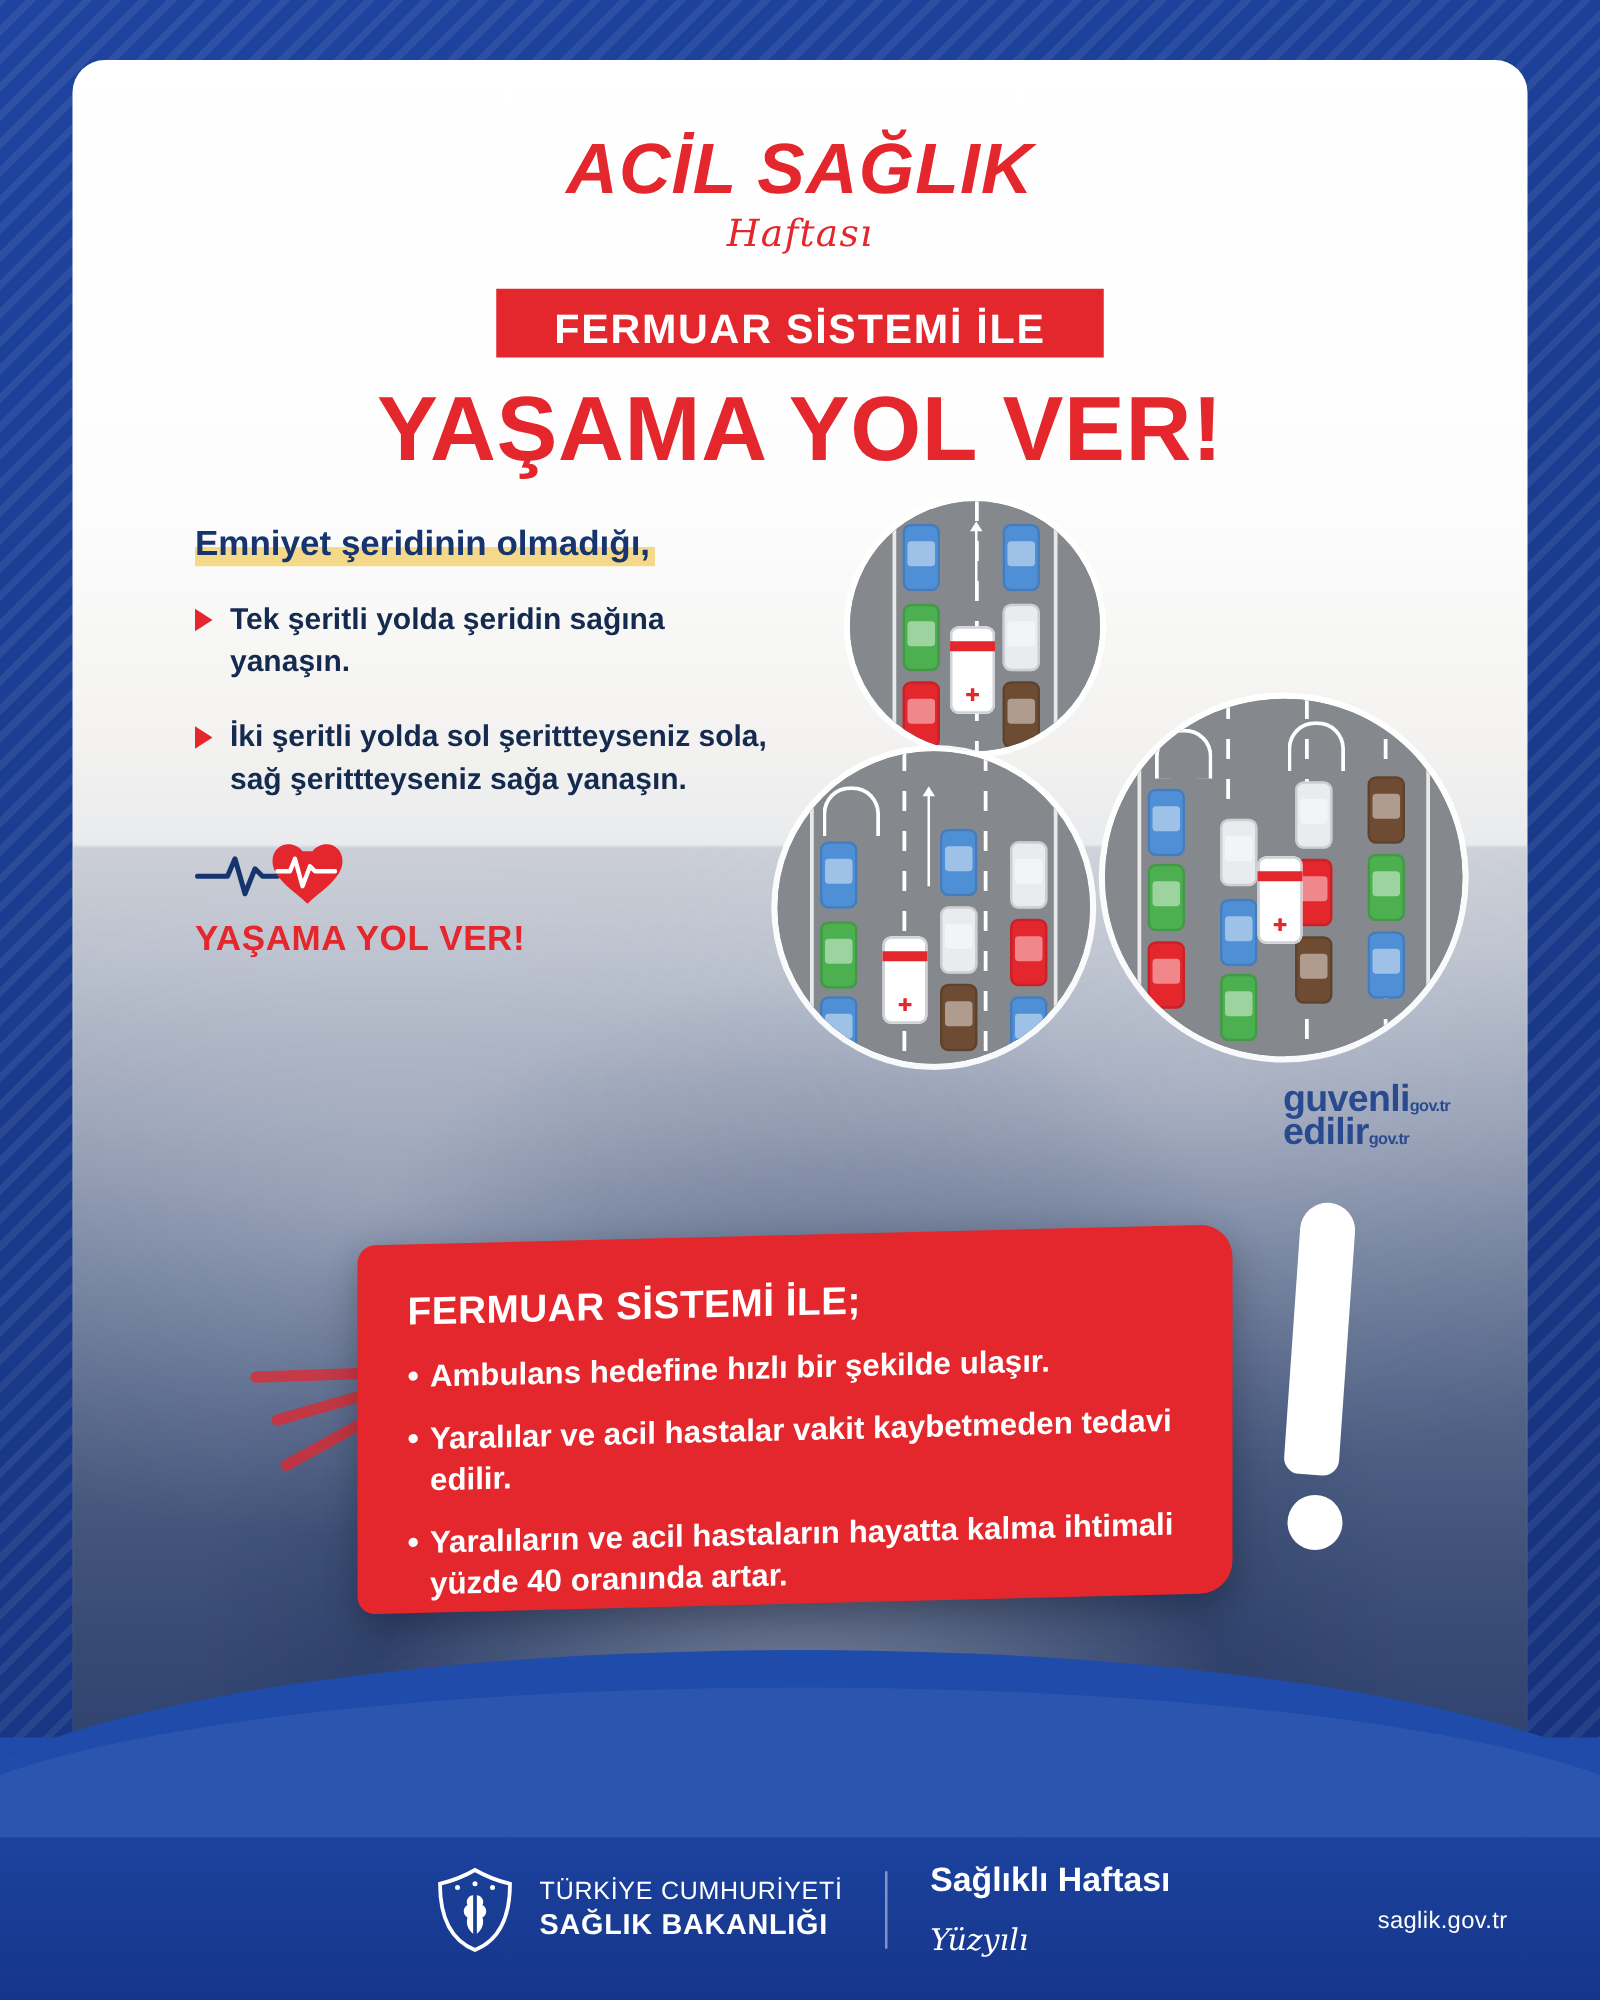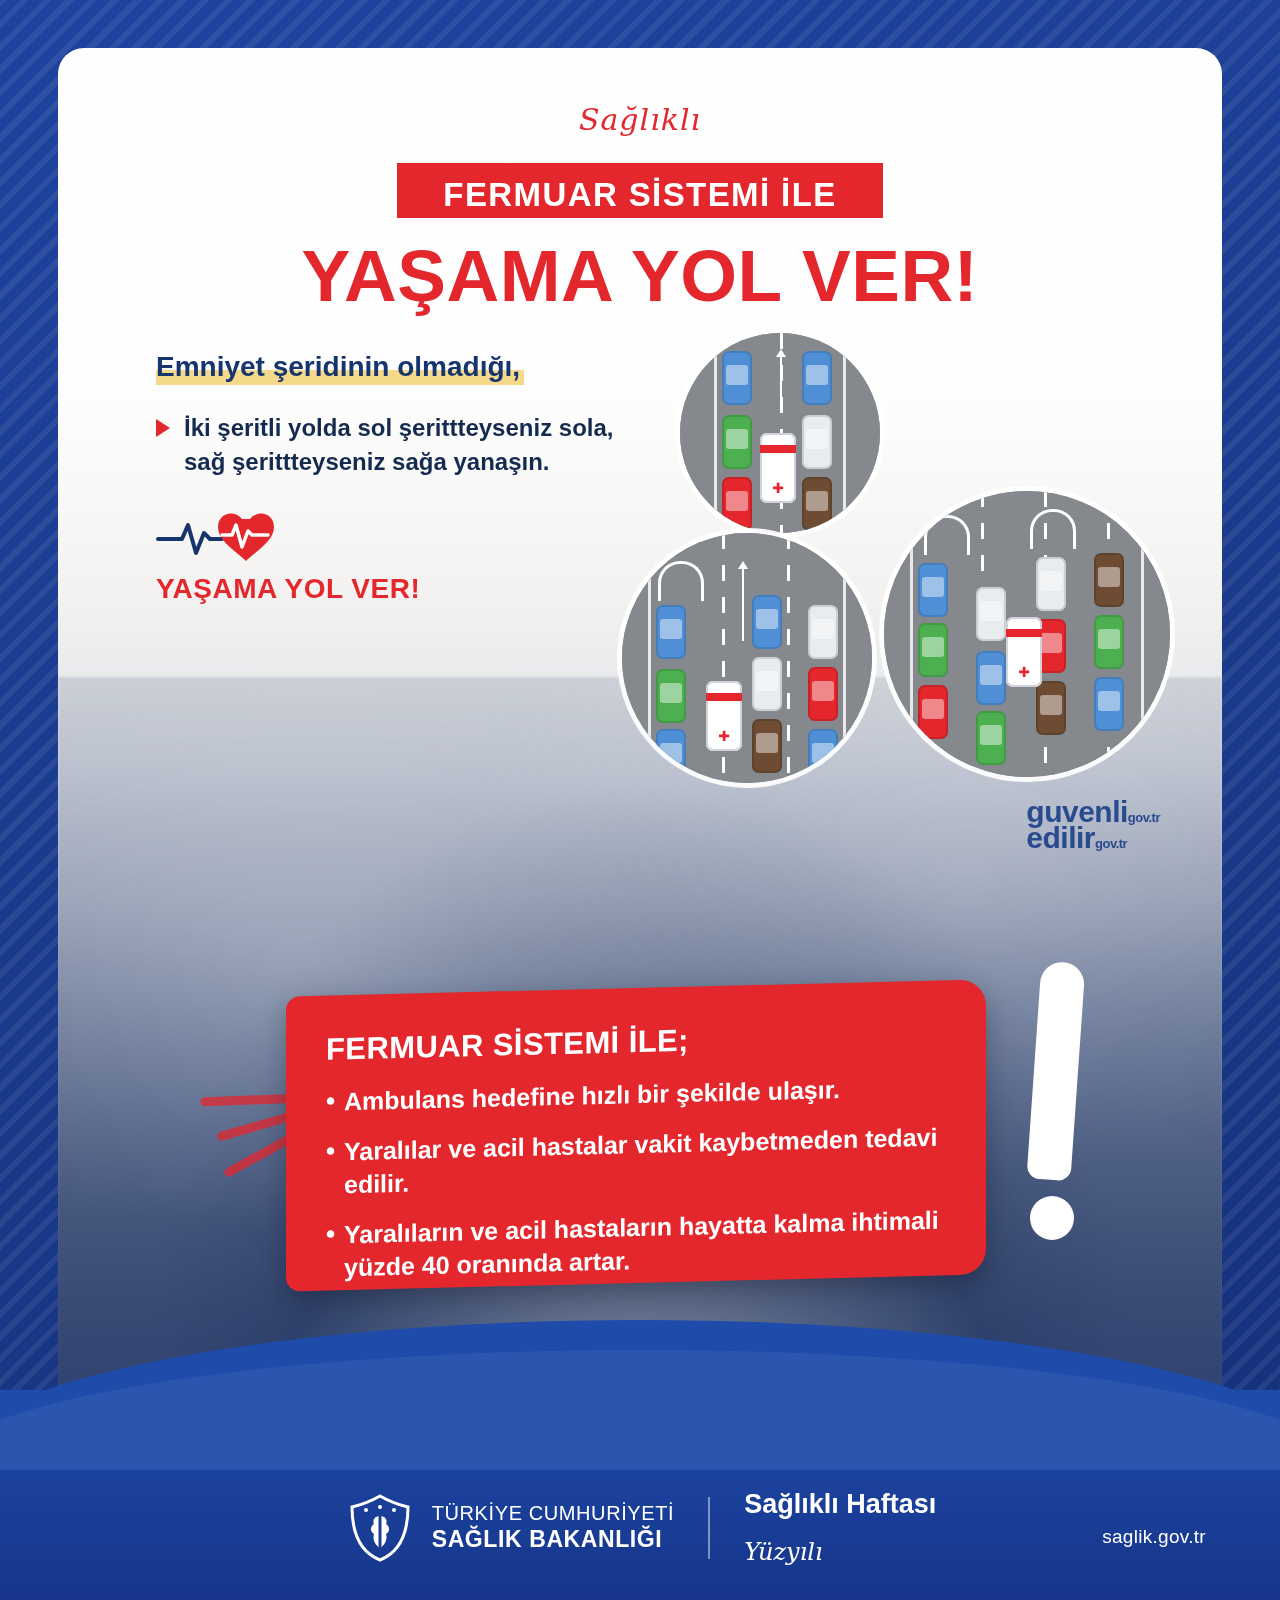--- a/index.html
+++ b/index.html
@@ -356,31 +356,36 @@
     <div class="photo-haze"></div>
     <div class="photo-ambulance"></div>
     <div class="photo-ambulance-word">AMBULANS</div>
     <div class="red-streaks">
       <span class="streak s1"></span>
       <span class="streak s2"></span>
       <span class="streak s3"></span>
     </div>
 
     <div class="header">
-      <div class="kicker-script">Sağlıklı</div>
+      <div class="kicker-main">ACİL SAĞLIK</div>
+      <div class="kicker-script">Haftası</div>
       <div class="ribbon">FERMUAR SİSTEMİ İLE</div>
       <div class="headline">YAŞAMA YOL VER!</div>
     </div>
 
     <div class="body-area">
 
       <div class="left-col">
         <div class="subhead">Emniyet şeridinin olmadığı,</div>
 
         <div class="bullets">
+          <div class="bullet">
+            <span class="arrow"></span>
+            <span class="bullet-text">Tek şeritli yolda şeridin sağına yanaşın.</span>
+          </div>
           <div class="bullet">
             <span class="arrow"></span>
             <span class="bullet-text">İki şeritli yolda sol şerittteyseniz sola, sağ şerittteyseniz sağa yanaşın.</span>
           </div>
         </div>
 
         <div class="tagline-block">
           <div class="heart-row">
             <svg width="140" height="62" viewBox="0 0 140 62">
               <path d="M2 34 H26 L32 20 L40 48 L48 28 L54 34 H66" fill="none" stroke="#16356f" stroke-width="4" stroke-linecap="round" stroke-linejoin="round"></path>

